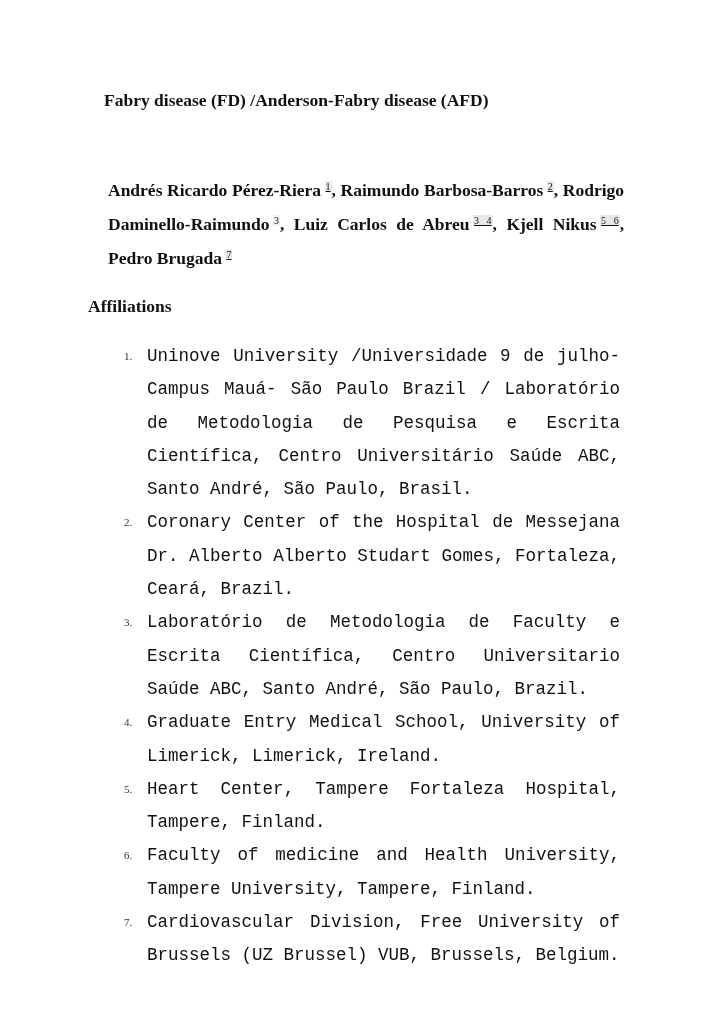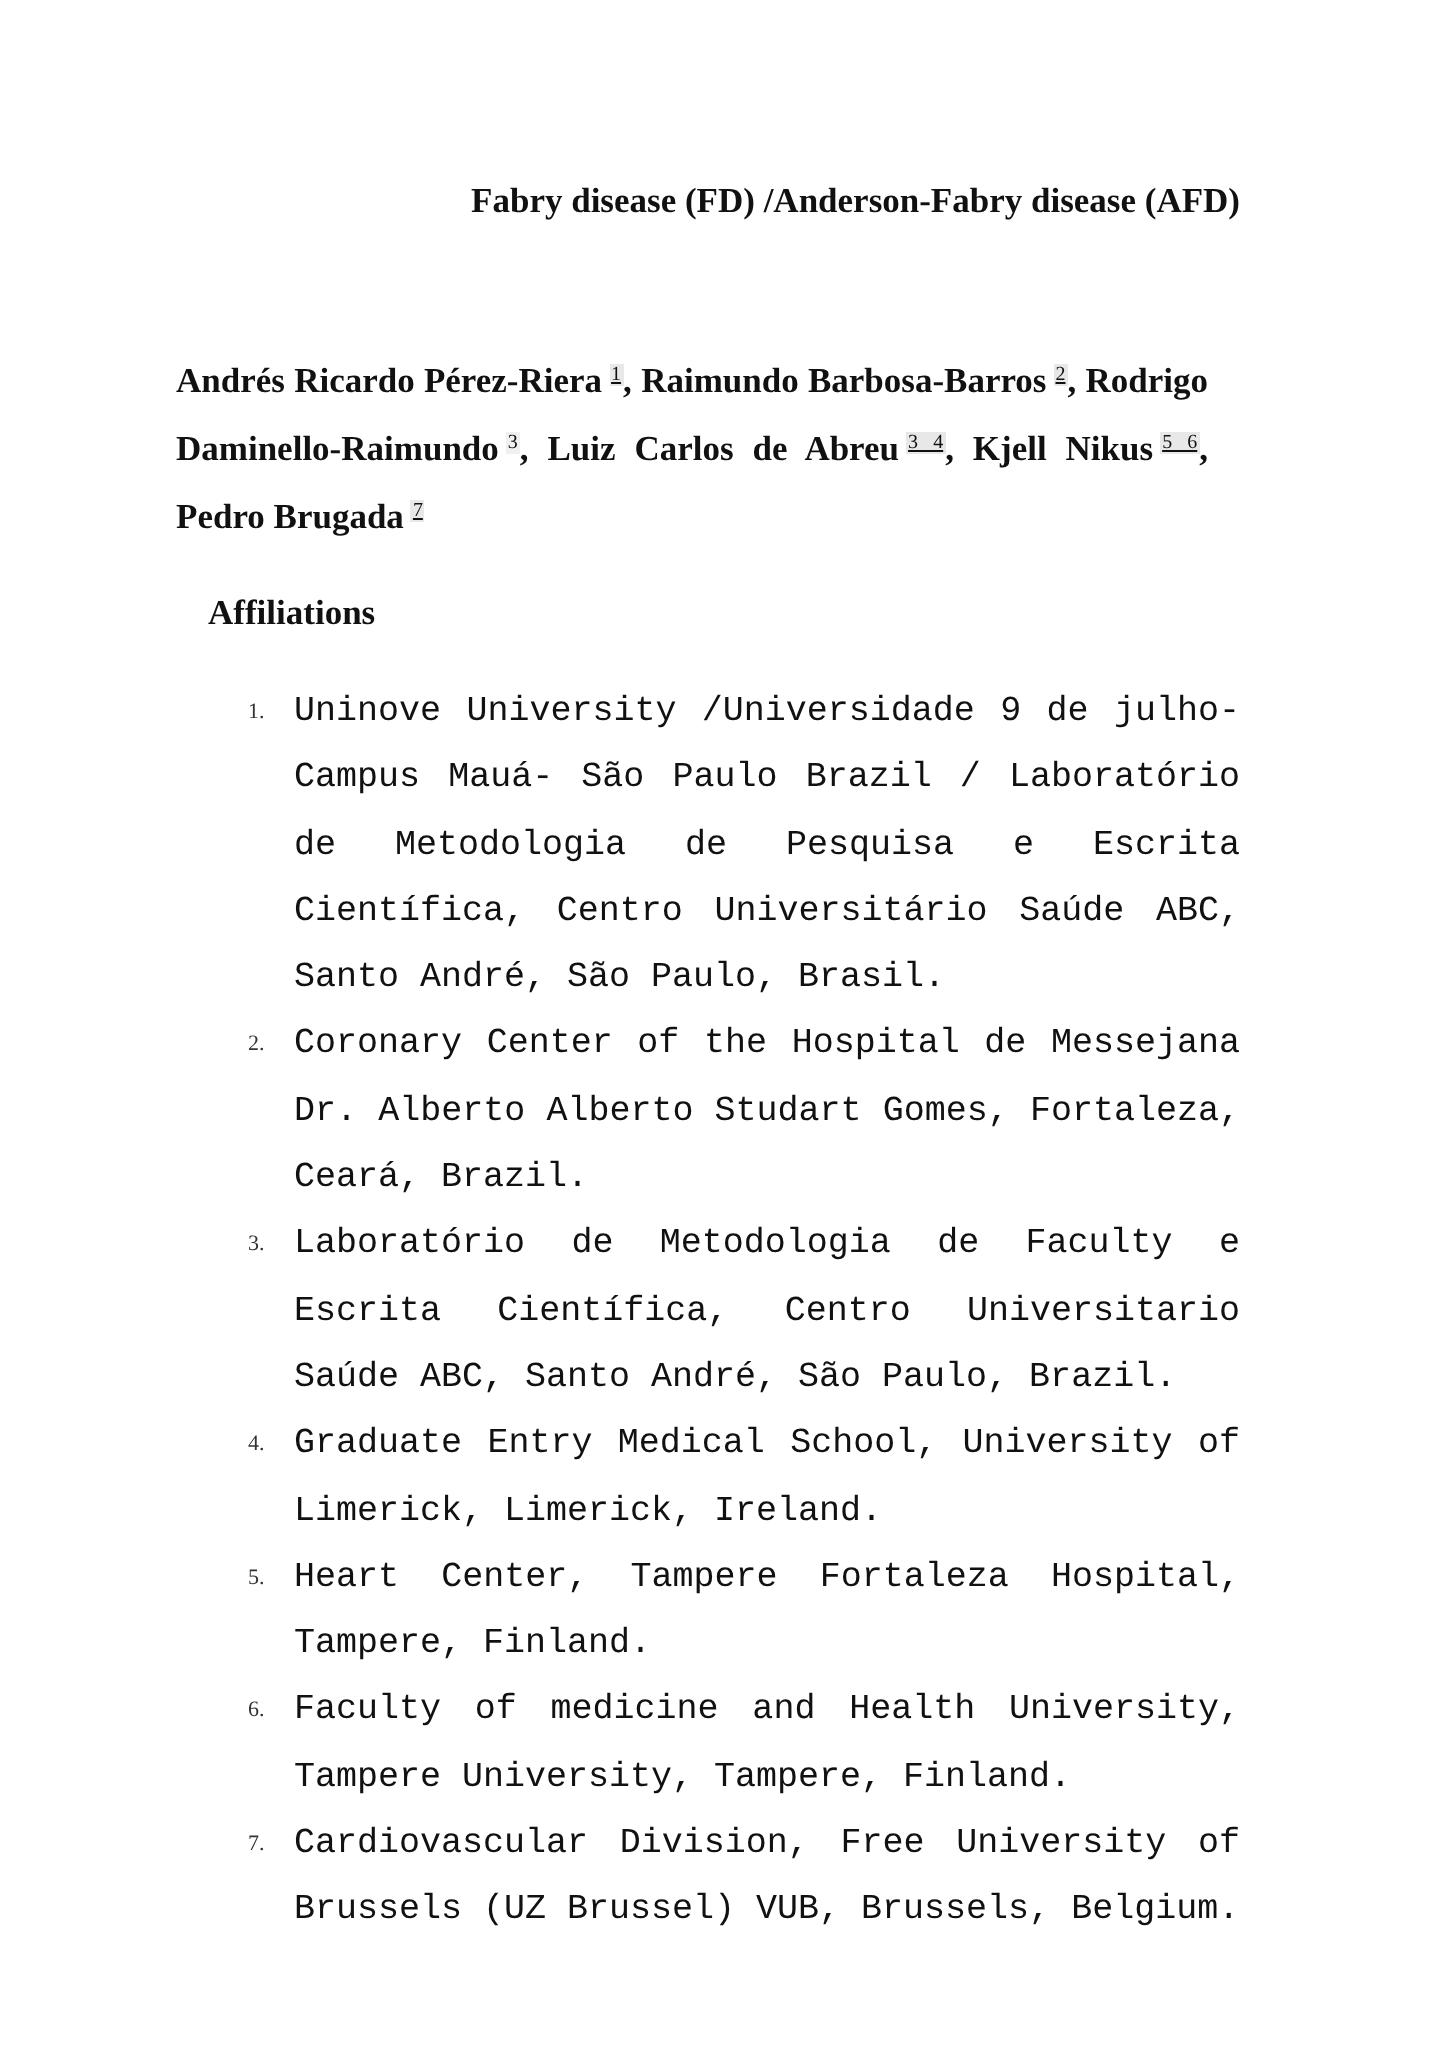--- a/index.html
+++ b/index.html
@@ -14,29 +14,29 @@
     .page {
       position: absolute;
       left: 0; top: 0;
       width: 724px; height: 1024px;
       background: #ffffff;
     }
     .title {
       position: absolute;
       left: 104px; width: 516px;
       top: 88px;
-      text-align: right;
+      text-align: left;
       font-weight: bold;
       font-size: 17.5px;
       line-height: 24px;
       margin: 0;
     }
     .authors {
       position: absolute;
-      left: 88px; width: 516px;
+      left: 108px; width: 516px;
       top: 173px;
       font-weight: bold;
       font-size: 17.5px;
       line-height: 34px;
       text-align: justify;
       margin: 0;
     }
     .aff-sup {
       font-weight: normal;
       font-size: 10px;
@@ -44,21 +44,21 @@
       line-height: 0;
       text-decoration: underline;
       background: #e8e8e8;
       padding: 0 1px;
     }
     .sup-plain {
       background: #f0f0f0;
     }
     .section-heading {
       position: absolute;
-      left: 104px;
+      left: 88px;
       top: 294px;
       font-weight: bold;
       font-size: 17.5px;
       line-height: 24px;
       margin: 0;
     }
     .aff-list {
       position: absolute;
       left: 104px; width: 516px;
       top: 340px;

